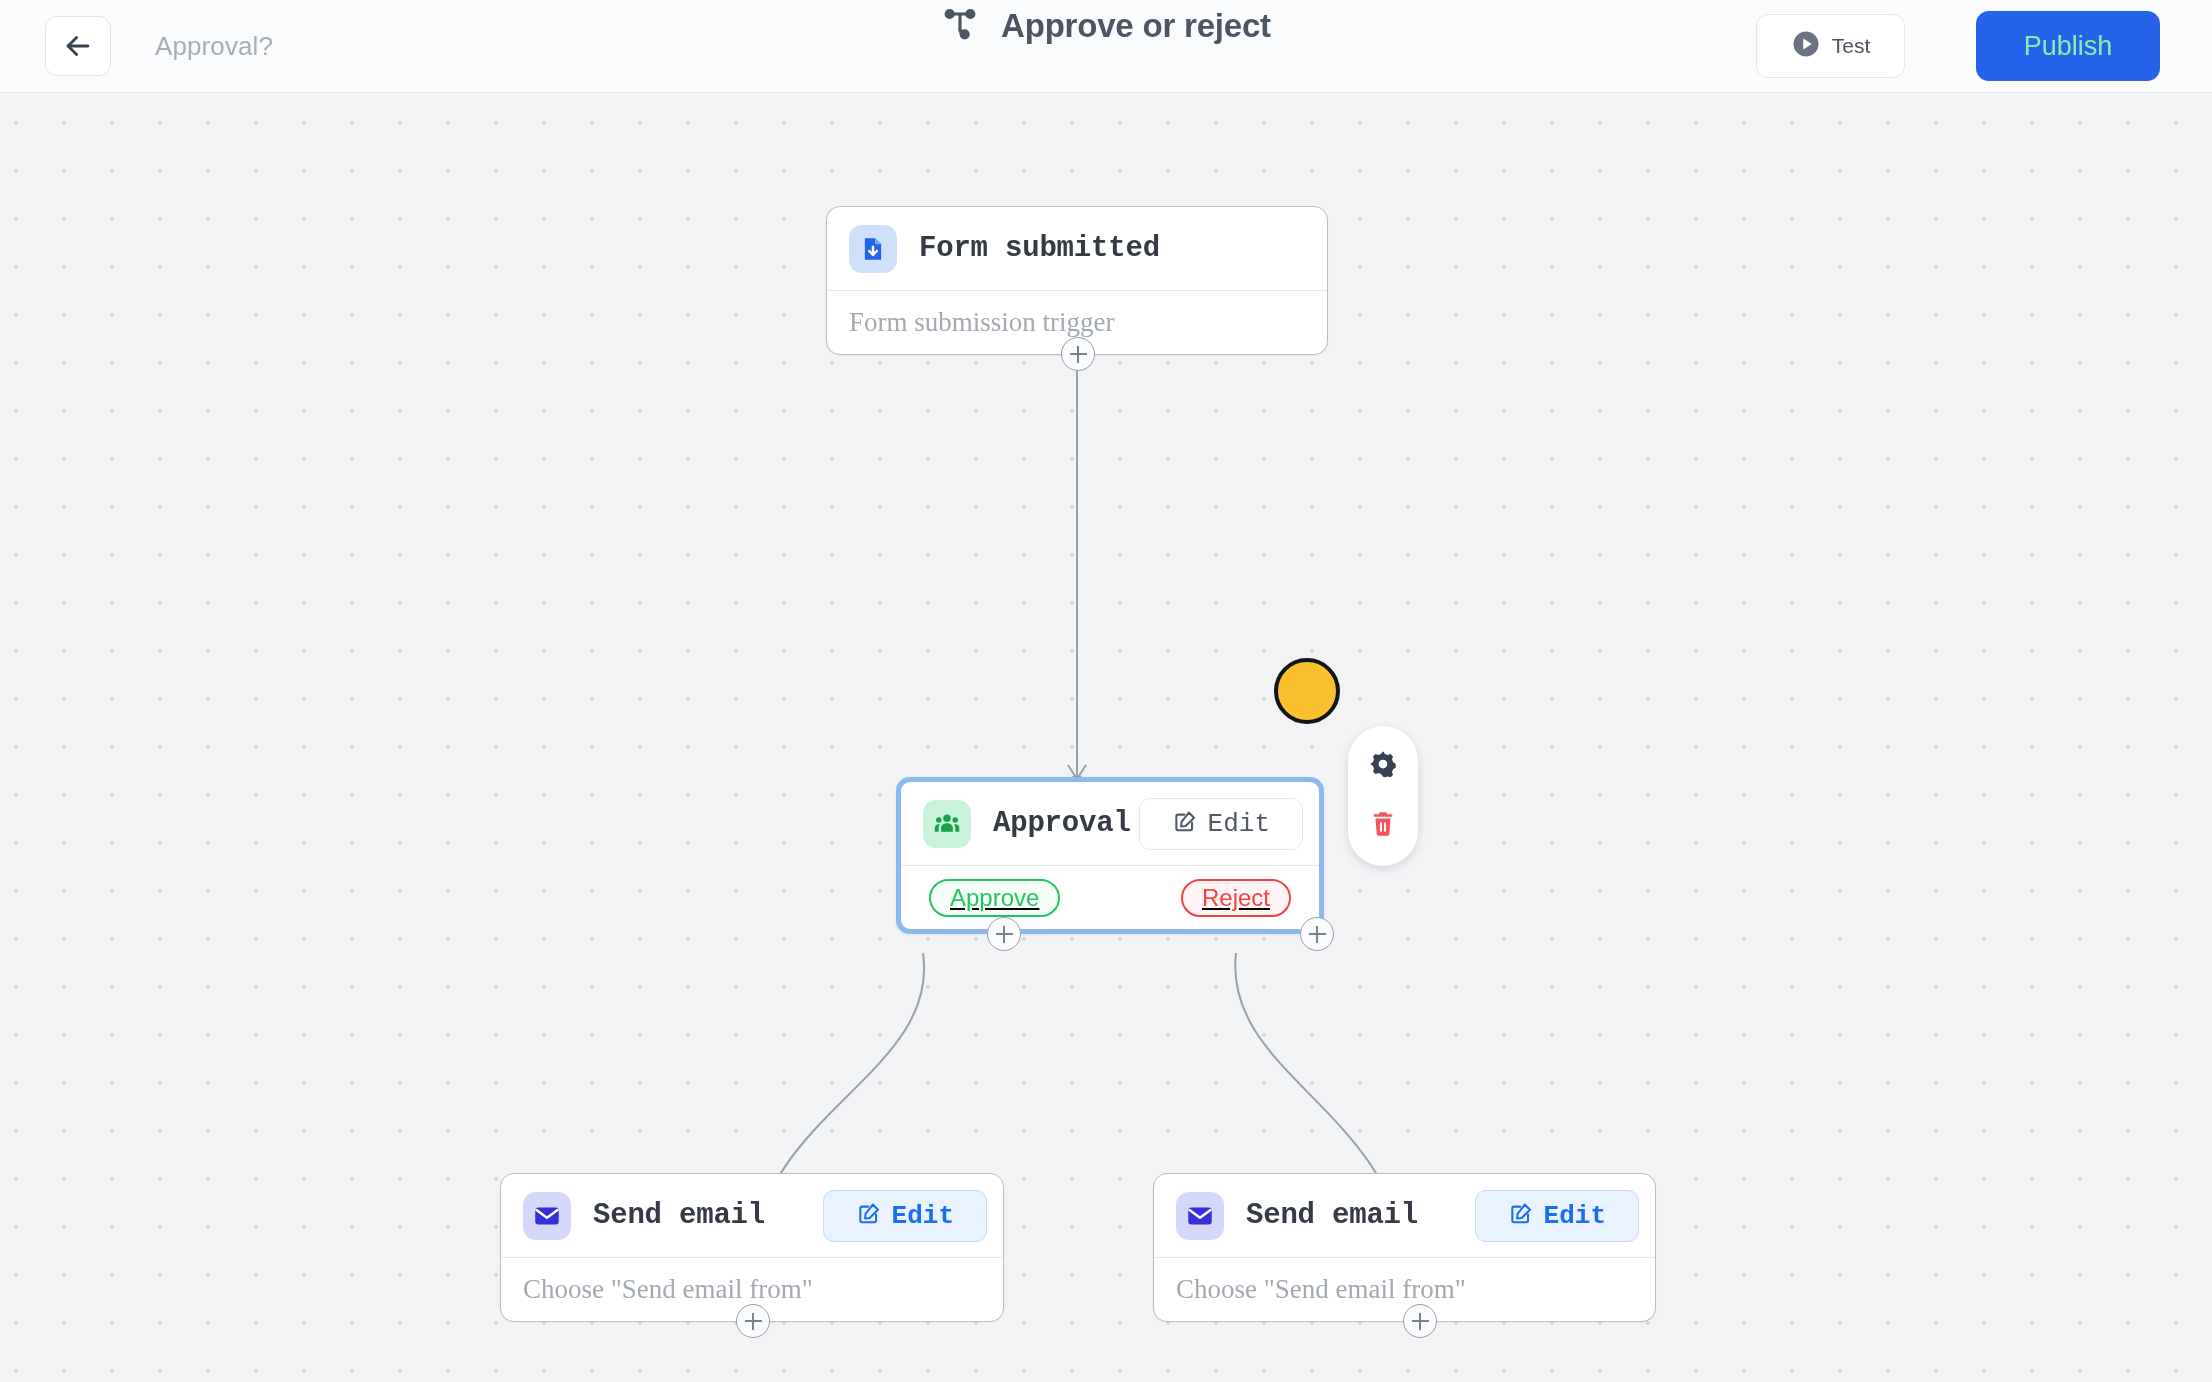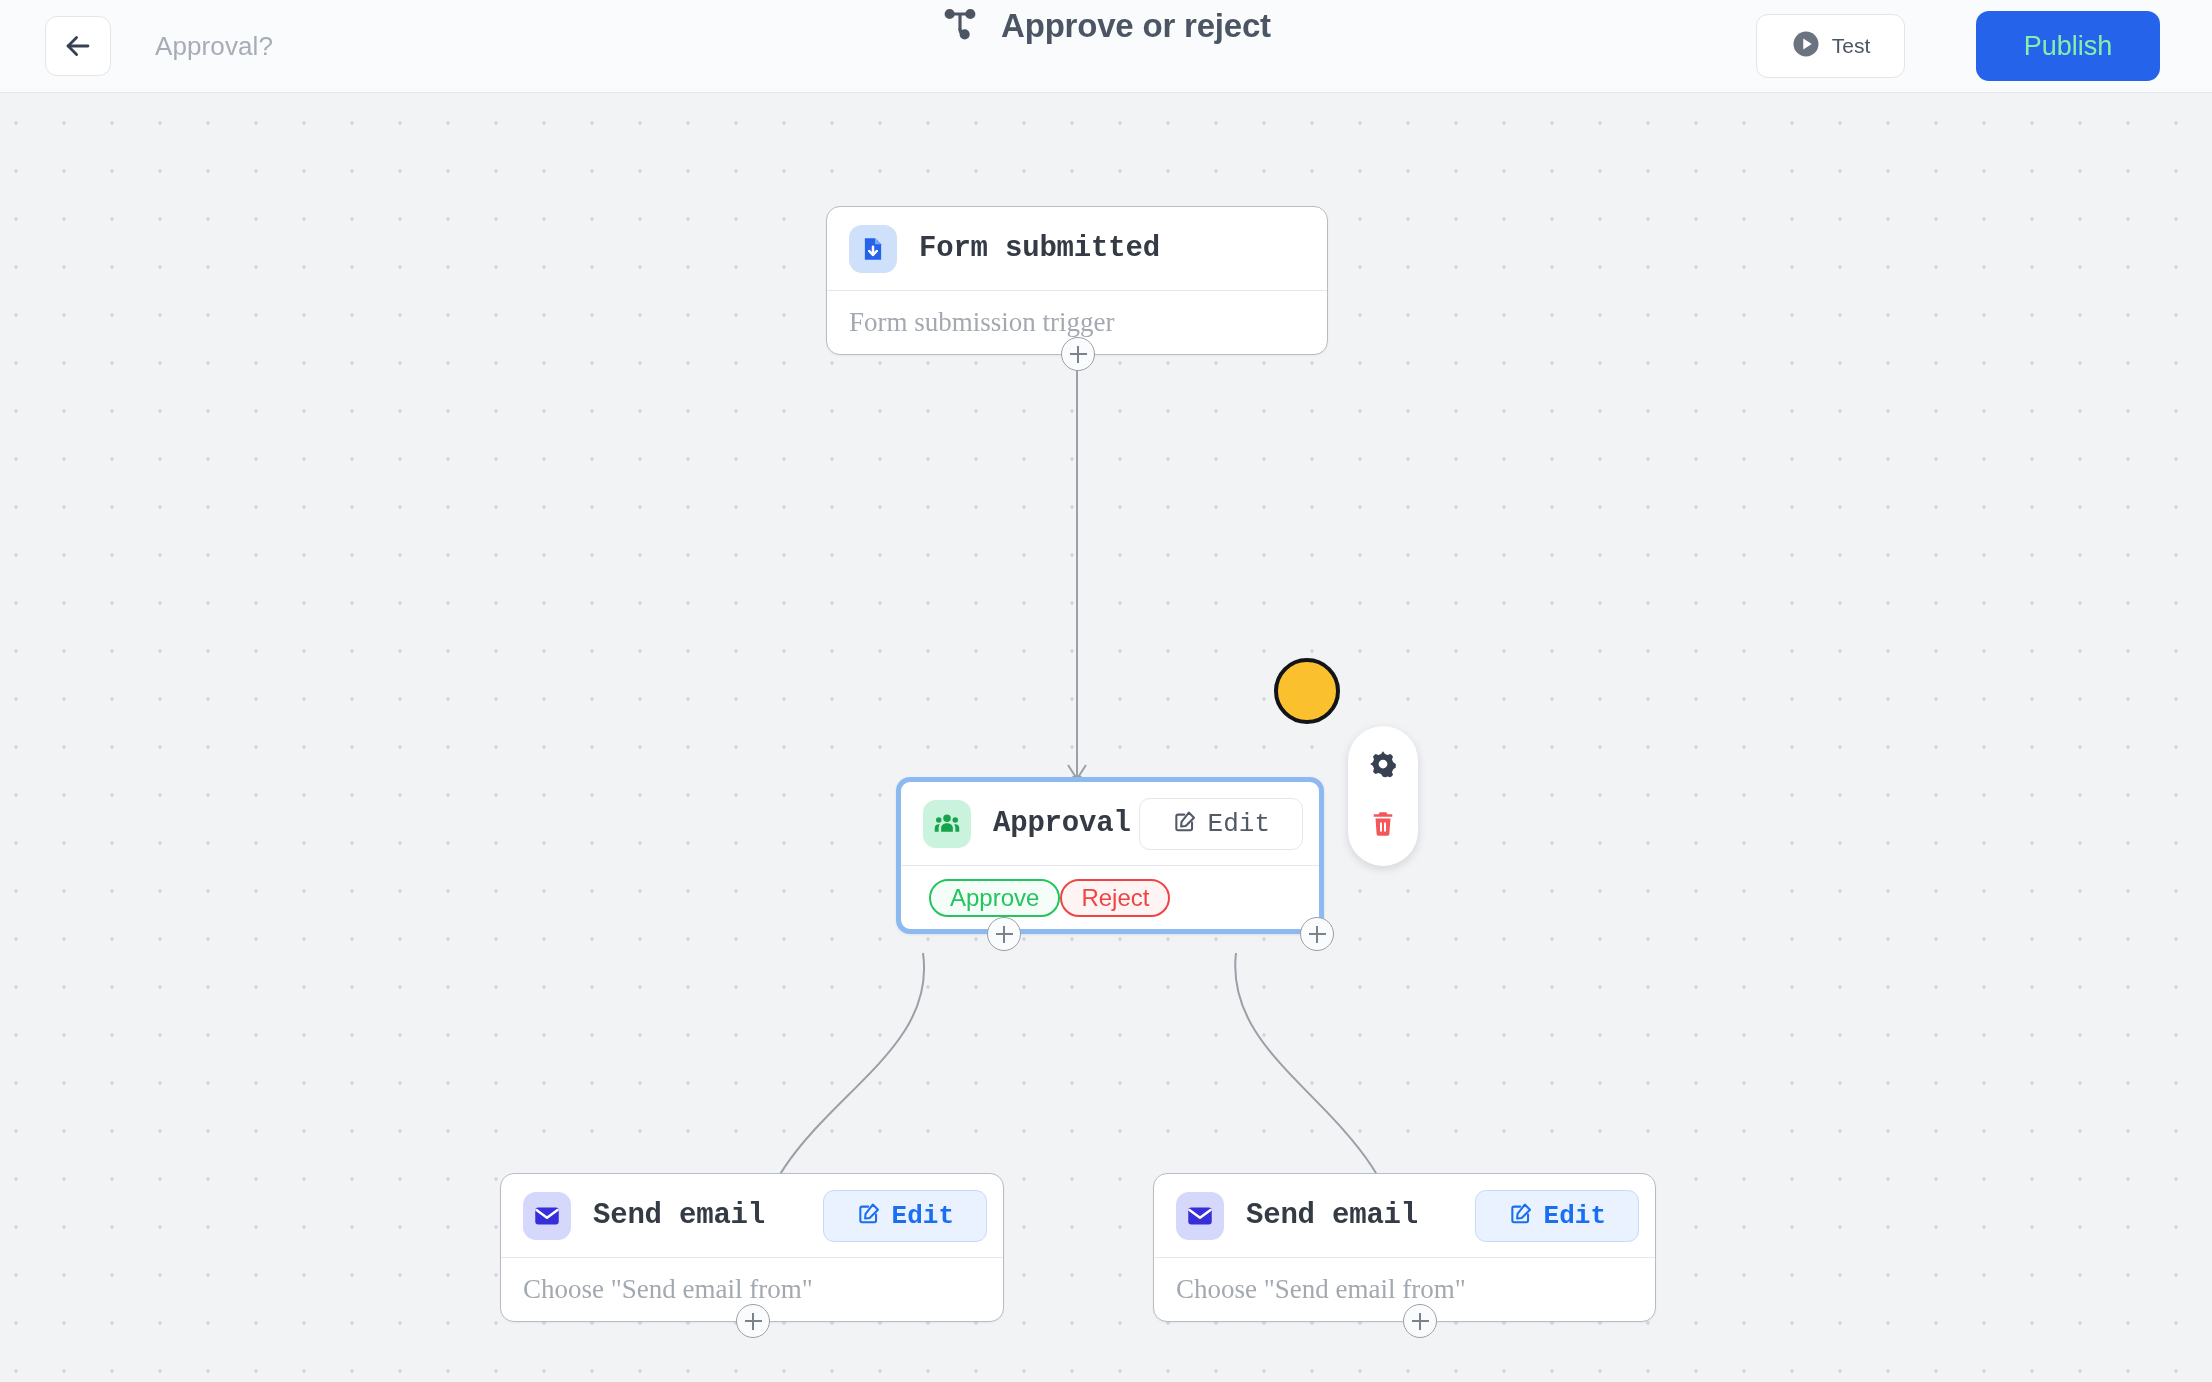--- a/index.html
+++ b/index.html
@@ -123,21 +123,21 @@
 
   
   .node.selected {
     border: 5px solid #8cbaf0;
     box-shadow: 0 1px 3px rgba(16,24,40,.08);
   }
 
   
   .branch-row {
     height: 63px; display: flex; align-items: center;
-    padding: 0 28px;
+    justify-content: space-between; padding: 0 28px; text-decoration: underline;
   }
   .badge {
     height: 38px; padding: 0 19px; border-radius: 19px;
     display: flex; align-items: center;
     font-size: 24px; font-weight: 400;
   }
   .badge-approve { border: 2px solid #22c55e; color: #22c55e; background: #f4fdf7; }
   .badge-reject  { border: 2px solid #ef4444; color: #ef4444; background: #fef4f4; }
 
   

